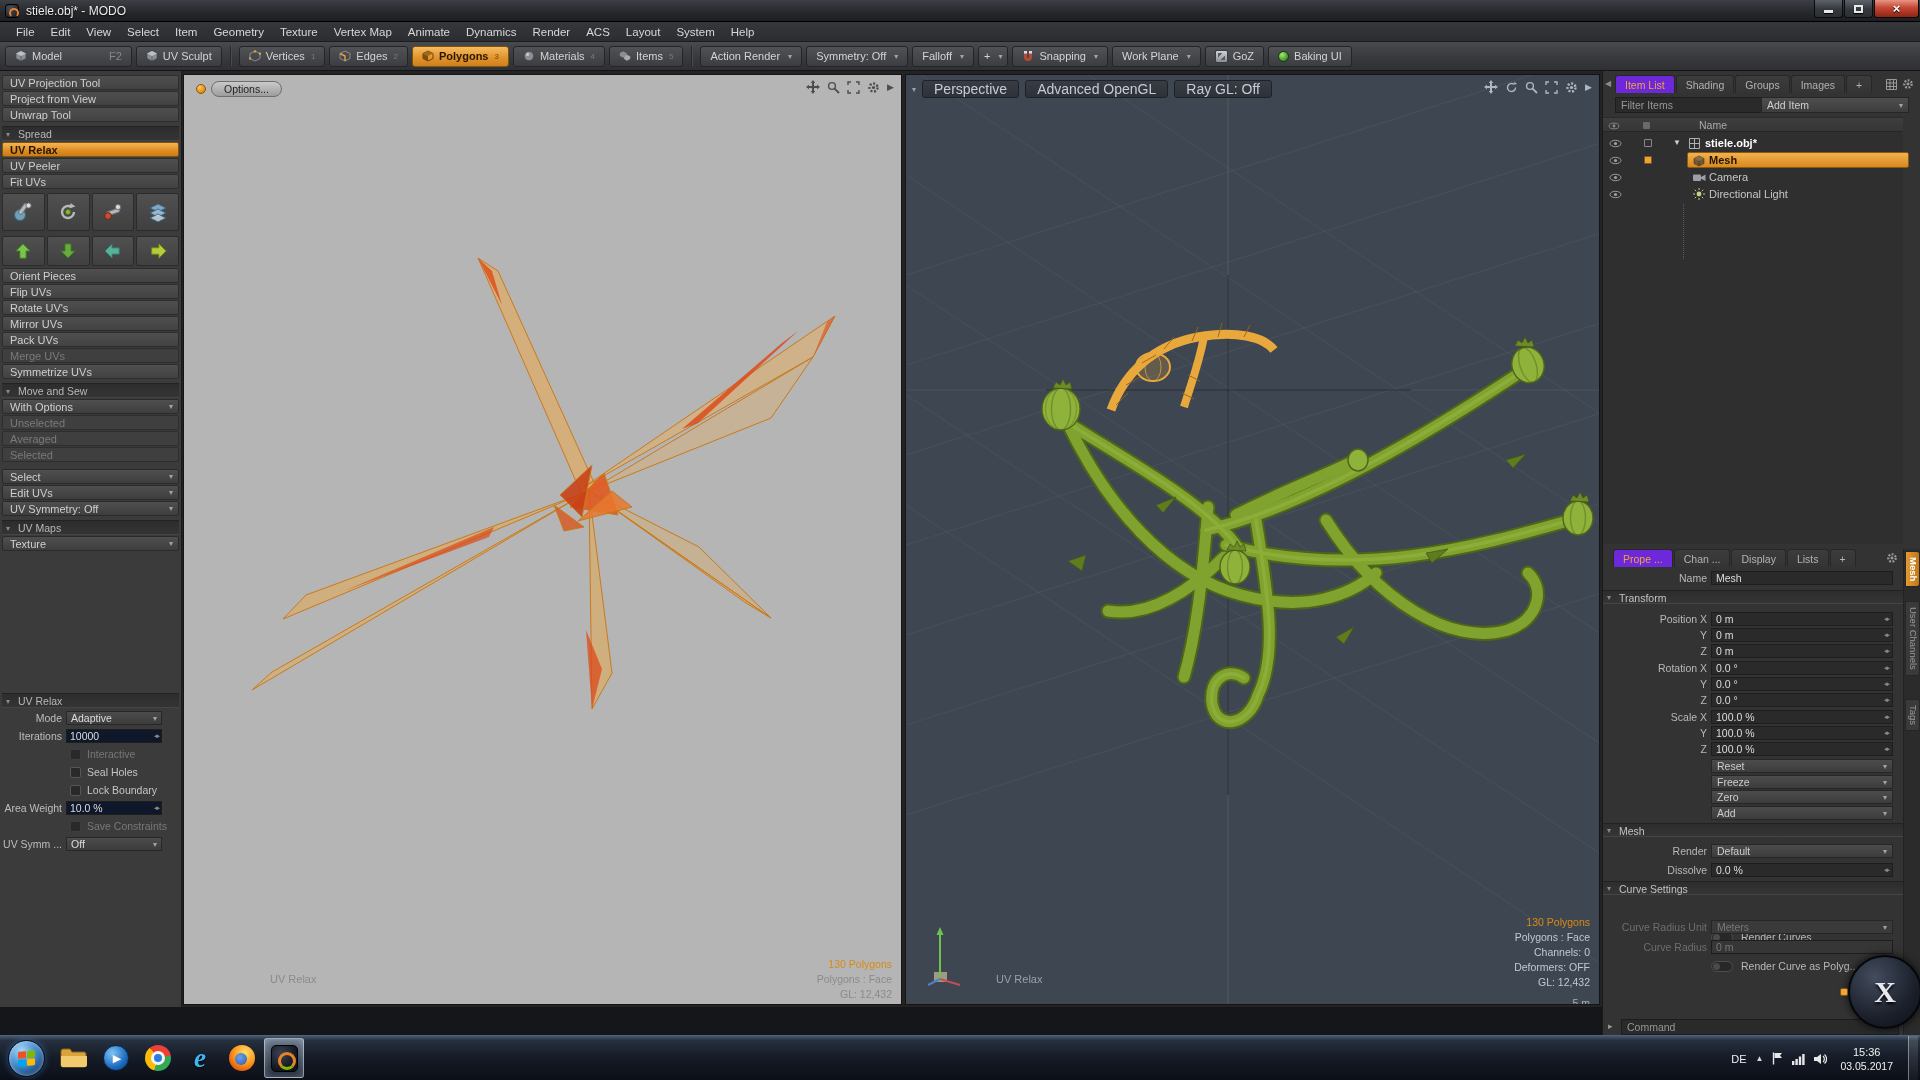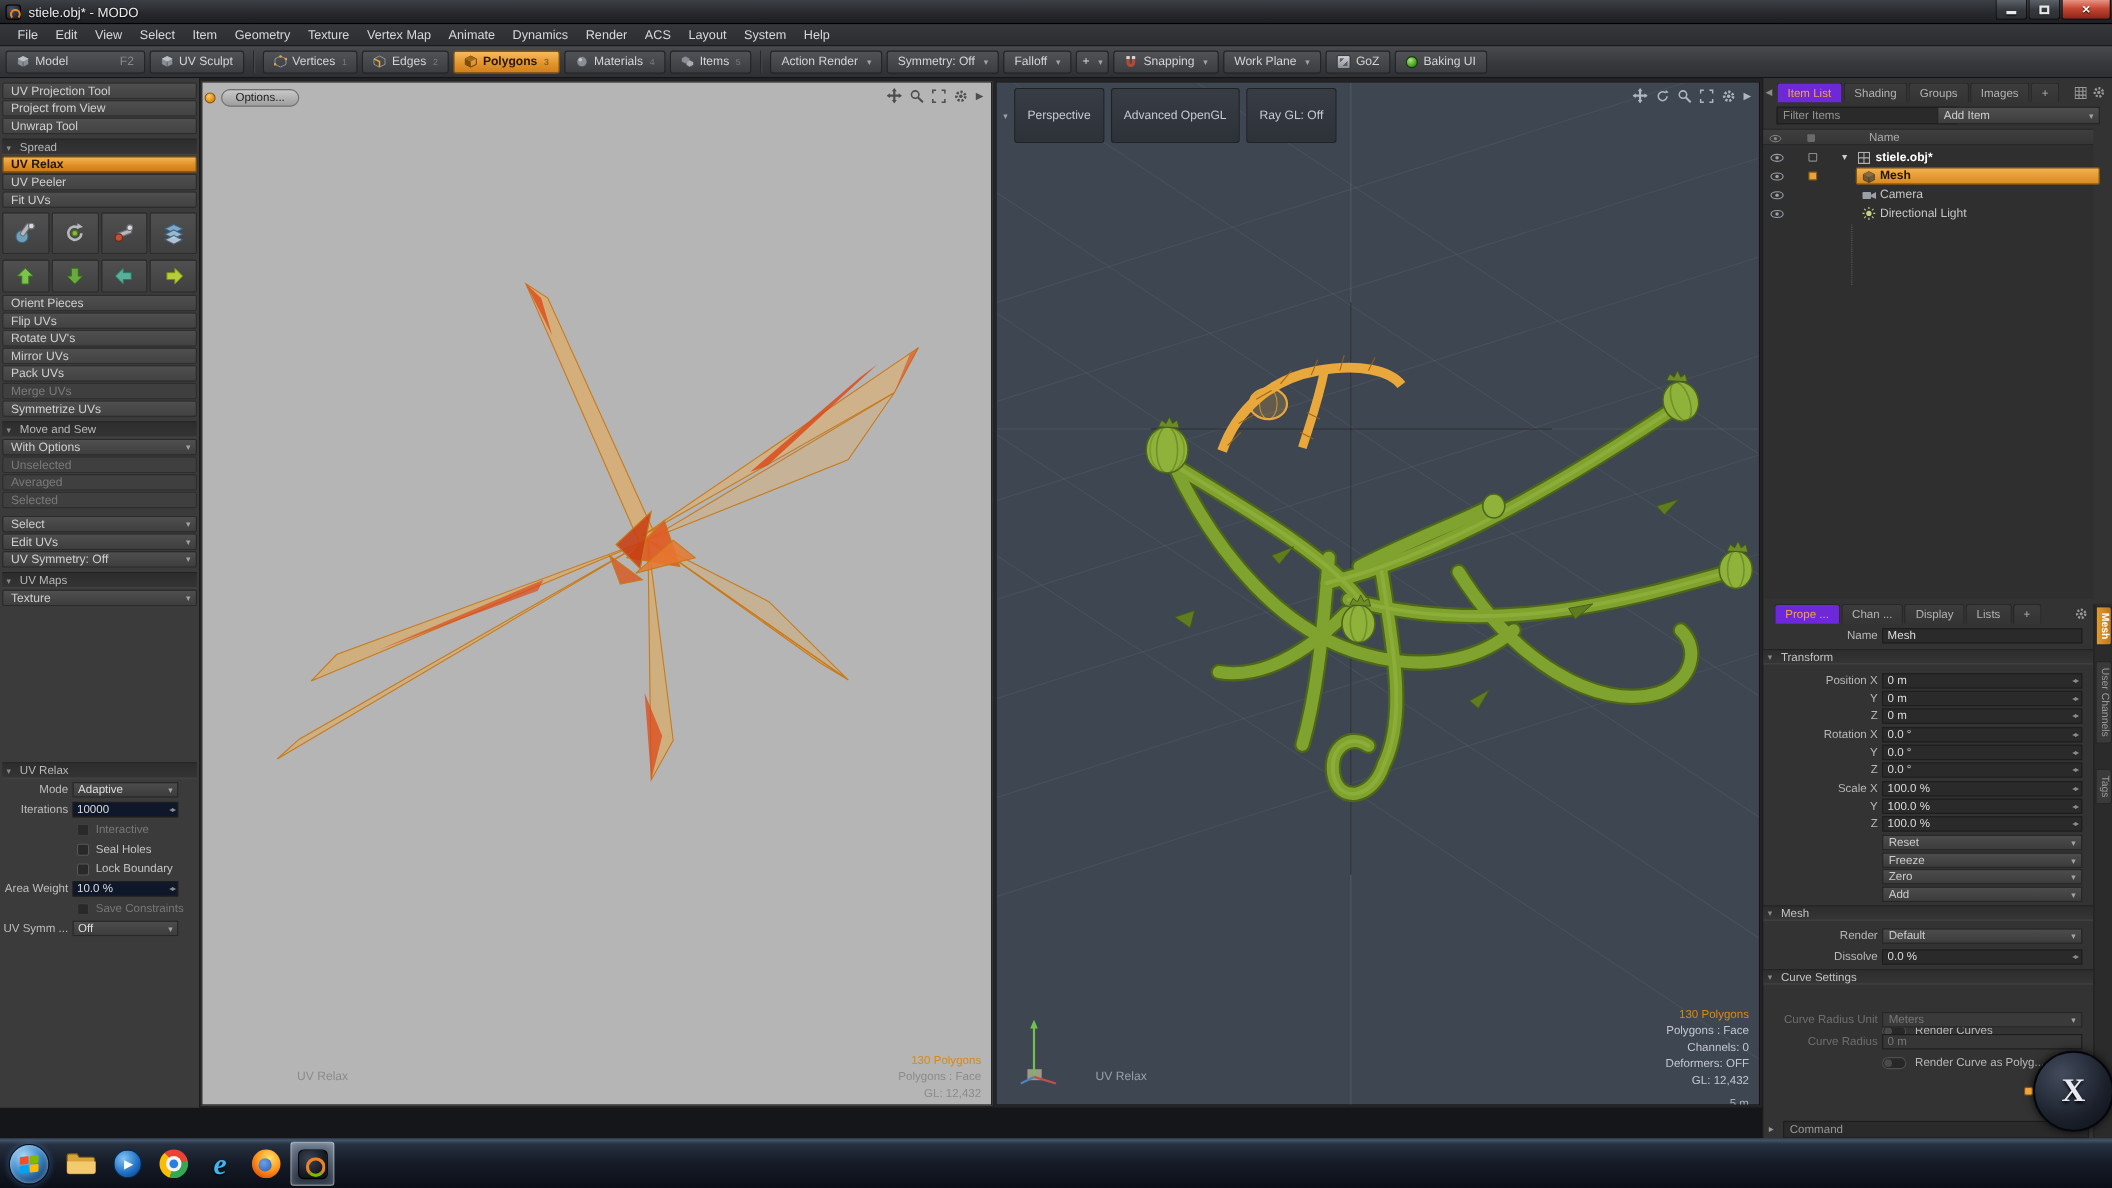--- a/index.html
+++ b/index.html
@@ -78,30 +78,30 @@
   .lp-gap { height:6px; }
 
   
   .uv-viewport { position:absolute; left:183px; top:74px; width:719px; height:931px; background:#b5b5b5;
     border:1px solid #141414; overflow:hidden; }
   .viewport-3d { position:absolute; left:905px; top:74px; width:695px; height:931px; background:#3e4651;
     border:1px solid #141414; overflow:hidden; }
   .vp-icons { position:absolute; right:7px; top:5px; display:flex; gap:7px; align-items:center; }
   .vp-icons.dark { color:#4d4d4d; } .vp-icons.light { color:#aeb6c2; }
   .play-glyph { font-size:9px; }
-  .uv-options { position:absolute; left:2px; top:6px; display:flex; align-items:center; gap:5px; }
+  .uv-options { position:absolute; left:12px; top:6px; display:flex; align-items:center; gap:5px; }
   .tool-dot { width:10px; height:10px; border-radius:50%; background:radial-gradient(circle at 35% 30%,#ffc95e,#e08a14 70%); border:1px solid #8a5606; }
   .options-btn { background:linear-gradient(#c9c9c9,#9d9d9d); border:1px solid #6e6e6e; border-radius:8px;
     color:#222; font-size:10.5px; padding:1px 12px; }
   .uv-tool-label { position:absolute; left:86px; top:898px; color:#8b8b8b; font-size:11px; }
   .uv-stats { position:absolute; right:9px; top:882px; text-align:right; line-height:15px; font-size:10.5px; color:#8b8b8b; }
   .stat-orange { color:#d98a14; }
   .v3-buttons { position:absolute; left:6px; top:5px; display:flex; gap:6px; align-items:center; }
   .v3-btn { background:linear-gradient(#383d45,#2d3138); border:1px solid #1e2126; border-radius:3px;
-    color:#c6ccd4; font-size:11px; padding:18px 11px; }
+    color:#c6ccd4; font-size:14px; padding:0 11px; }
   .v3-dd { font-size:8px; color:#9aa2ac; }
   .v3-tool-label { position:absolute; left:90px; top:898px; color:#98a0ab; font-size:11px; }
   .v3-stats { position:absolute; right:9px; top:840px; text-align:right; line-height:15px; font-size:10.5px; color:#c2c8d1; }
   .v3-scale { margin-top:6px; color:#a8afba; }
   .gizmo { position:absolute; left:20px; top:850px; }
 
   
   .right-panel { position:absolute; left:1602px; top:71px; width:318px; height:964px; background:#333;
     border-left:1px solid #1a1a1a; }
   .rp-tabs { position:absolute; left:12px; display:flex; align-items:flex-end; gap:1px; height:18px; }
@@ -961,15 +961,38 @@
     <div class="tb-app">
       <span class="ie-glyph">e</span>
     </div>
     <div class="tb-app">
       <div class="ff-icon"></div>
     </div>
     <div class="tb-app active">
       <div class="modo-icon"></div>
     </div>
 
+    <div class="tray">
+      <span class="tray-text">DE</span>
+      <span class="tray-chev">▲</span>
+      <svg width="11" height="13" viewBox="0 0 11 13">
+          <path d="M1.5 0.5 V12.5" stroke="#e8e8e8" stroke-width="1.4"></path>
+          <path d="M2.5 1 H10 L8 3.5 L10 6 H2.5 Z" fill="#e8e8e8"></path>
+        </svg>
+      <svg width="13" height="12" viewBox="0 0 13 12">
+          <rect x="0" y="8" width="2.4" height="4" fill="#e8e8e8"></rect>
+          <rect x="3.4" y="6" width="2.4" height="6" fill="#e8e8e8"></rect>
+          <rect x="6.8" y="3.5" width="2.4" height="8.5" fill="#e8e8e8"></rect>
+          <rect x="10.2" y="1" width="2.4" height="11" fill="#e8e8e8"></rect>
+        </svg>
+      <svg width="13" height="12" viewBox="0 0 13 12">
+          <path d="M0 4 H3 L7 1 V11 L3 8 H0 Z" fill="#e8e8e8"></path>
+          <path d="M9 3 a4 4 0 0 1 0 6 M10.5 1.5 a6 6 0 0 1 0 9" stroke="#e8e8e8" stroke-width="1.2" fill="none"></path>
+        </svg>
+      <div class="clock">
+        <div>15:36</div>
+        <div class="date">03.05.2017</div>
+      </div>
+      <div class="show-desktop"></div>
+    </div>
   </div>
 
 </div>
 
 </body></html>

